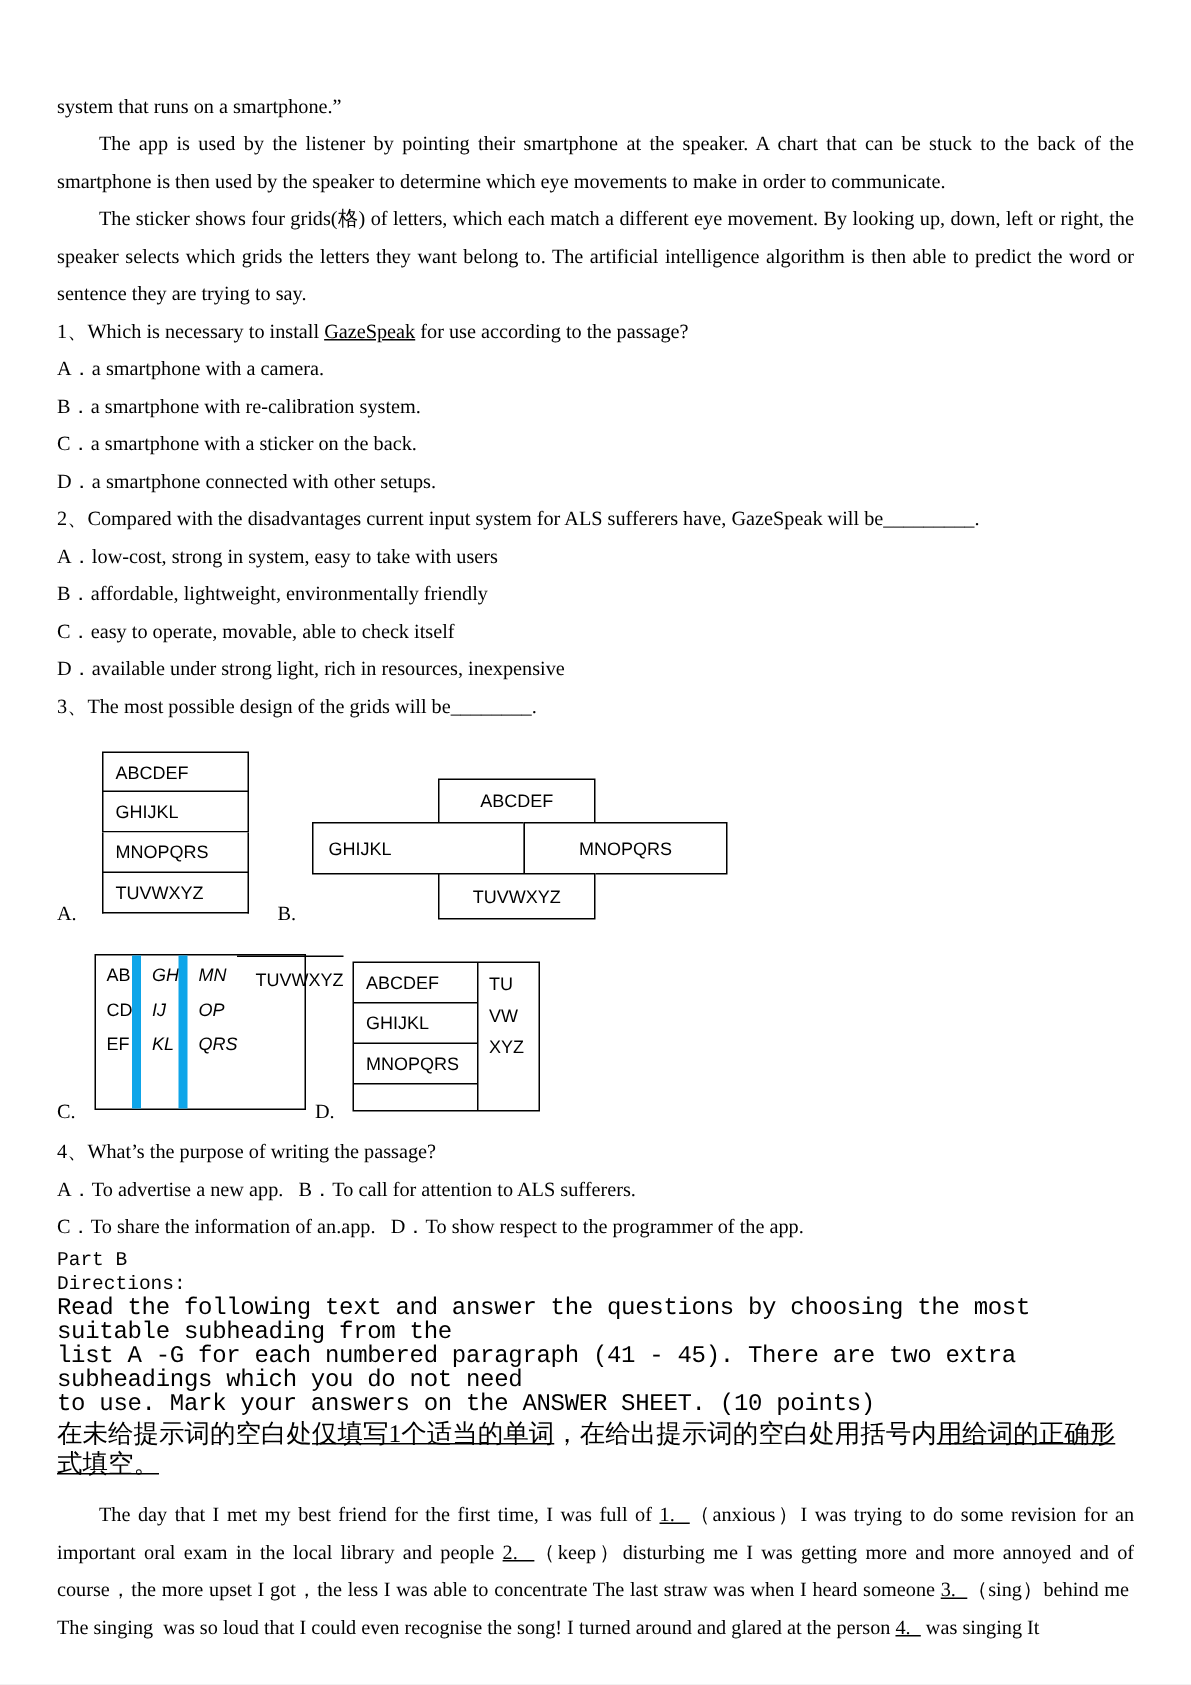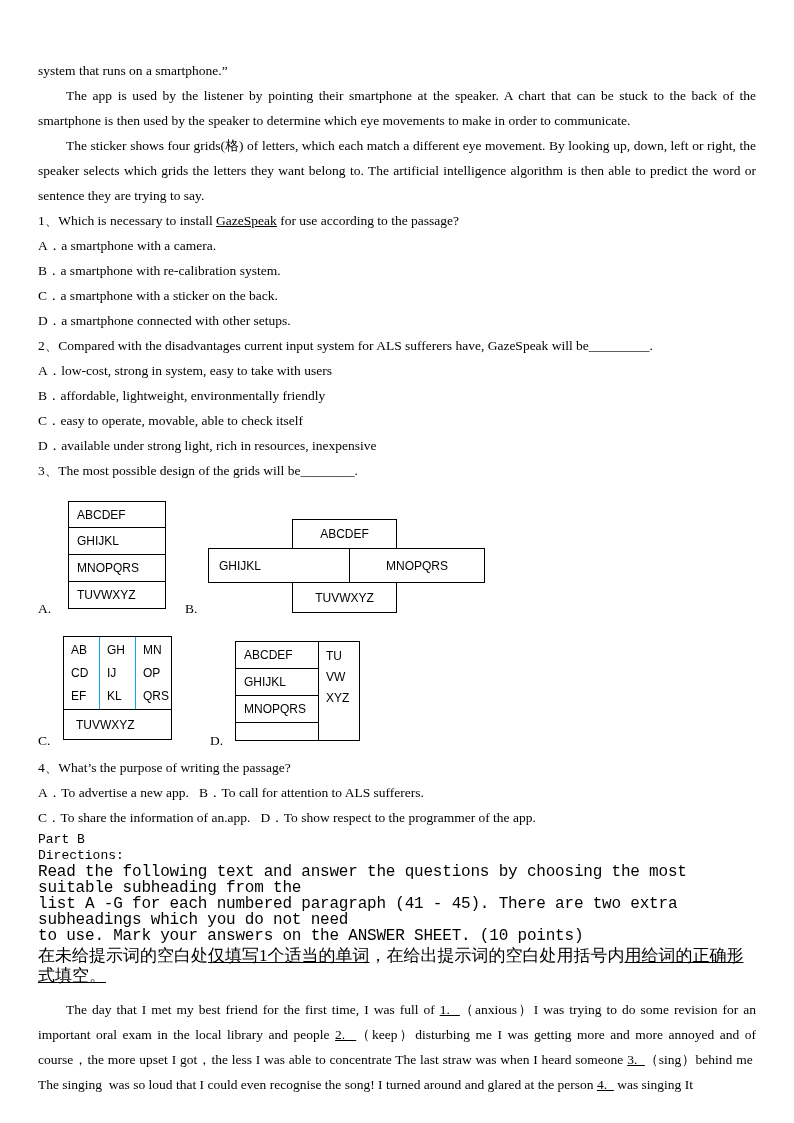--- a/index.html
+++ b/index.html
@@ -16,24 +16,24 @@
   
   .grids { position:relative; height:272px; font-family:"Liberation Sans", sans-serif; font-size:12px; }
   .box { position:absolute; border:1px solid #000; background:#fff; display:flex; align-items:center; }
   .gA { position:absolute; left:30px; top:18px; width:98px; }
   .cellA { height:27px; border:1px solid #000; border-top:none; display:flex; align-items:center; padding-left:8px; background:#fff; }
   .cellA:first-child { border-top:1px solid #000; }
   .bTop    { left:254px; top:36px; width:105px; height:30px; justify-content:center; }
   .bLeft   { left:170px; top:65px; width:142px; height:35px; padding-left:10px; }
   .bRight  { left:311px; top:65px; width:136px; height:35px; justify-content:center; }
   .bBottom { left:254px; top:99px; width:105px; height:31px; justify-content:center; }
-  .gC { position:absolute; left:25px; top:153px; width:109px; height:104px; border:1px solid #000; display:flex; flex-direction:column; }
+  .gC { position:absolute; left:25px; top:153px; width:141px; height:104px; border:1px solid #000; display:flex; flex-direction:row; }
   .gC-top { flex:1; display:flex; }
   .gC-col { flex:1; padding:2px 0 0 7px; line-height:23px; }
-  .gC-col + .gC-col { border-left:1px solid #0ea5e9; }
+  .gC-col + .gC-col { border-left:6px solid #0ea5e9;font-style:italic; }
   .gC-bottom { border-top:1px solid #000; height:30px; display:flex; align-items:center; padding-left:12px; }
   .gD { position:absolute; left:197px; top:158px; width:125px; height:100px; border:1px solid #000; display:flex; }
   .gD-left { width:83px; border-right:1px solid #000; display:flex; flex-direction:column; }
   .gD-cell { height:27px; border-bottom:1px solid #000; display:flex; align-items:center; padding-left:8px; }
   .gD-right { flex:1; padding:4px 0 0 7px; line-height:21px; }
   .lbl { position:absolute; font-family:"Liberation Serif", serif; font-size:13.5px; }
 
   
   .partb { margin-top:2px; }
   .pb-line { font-family:"Liberation Mono", monospace; font-weight:normal; font-size:13px; line-height:16px; text-align:left; }

